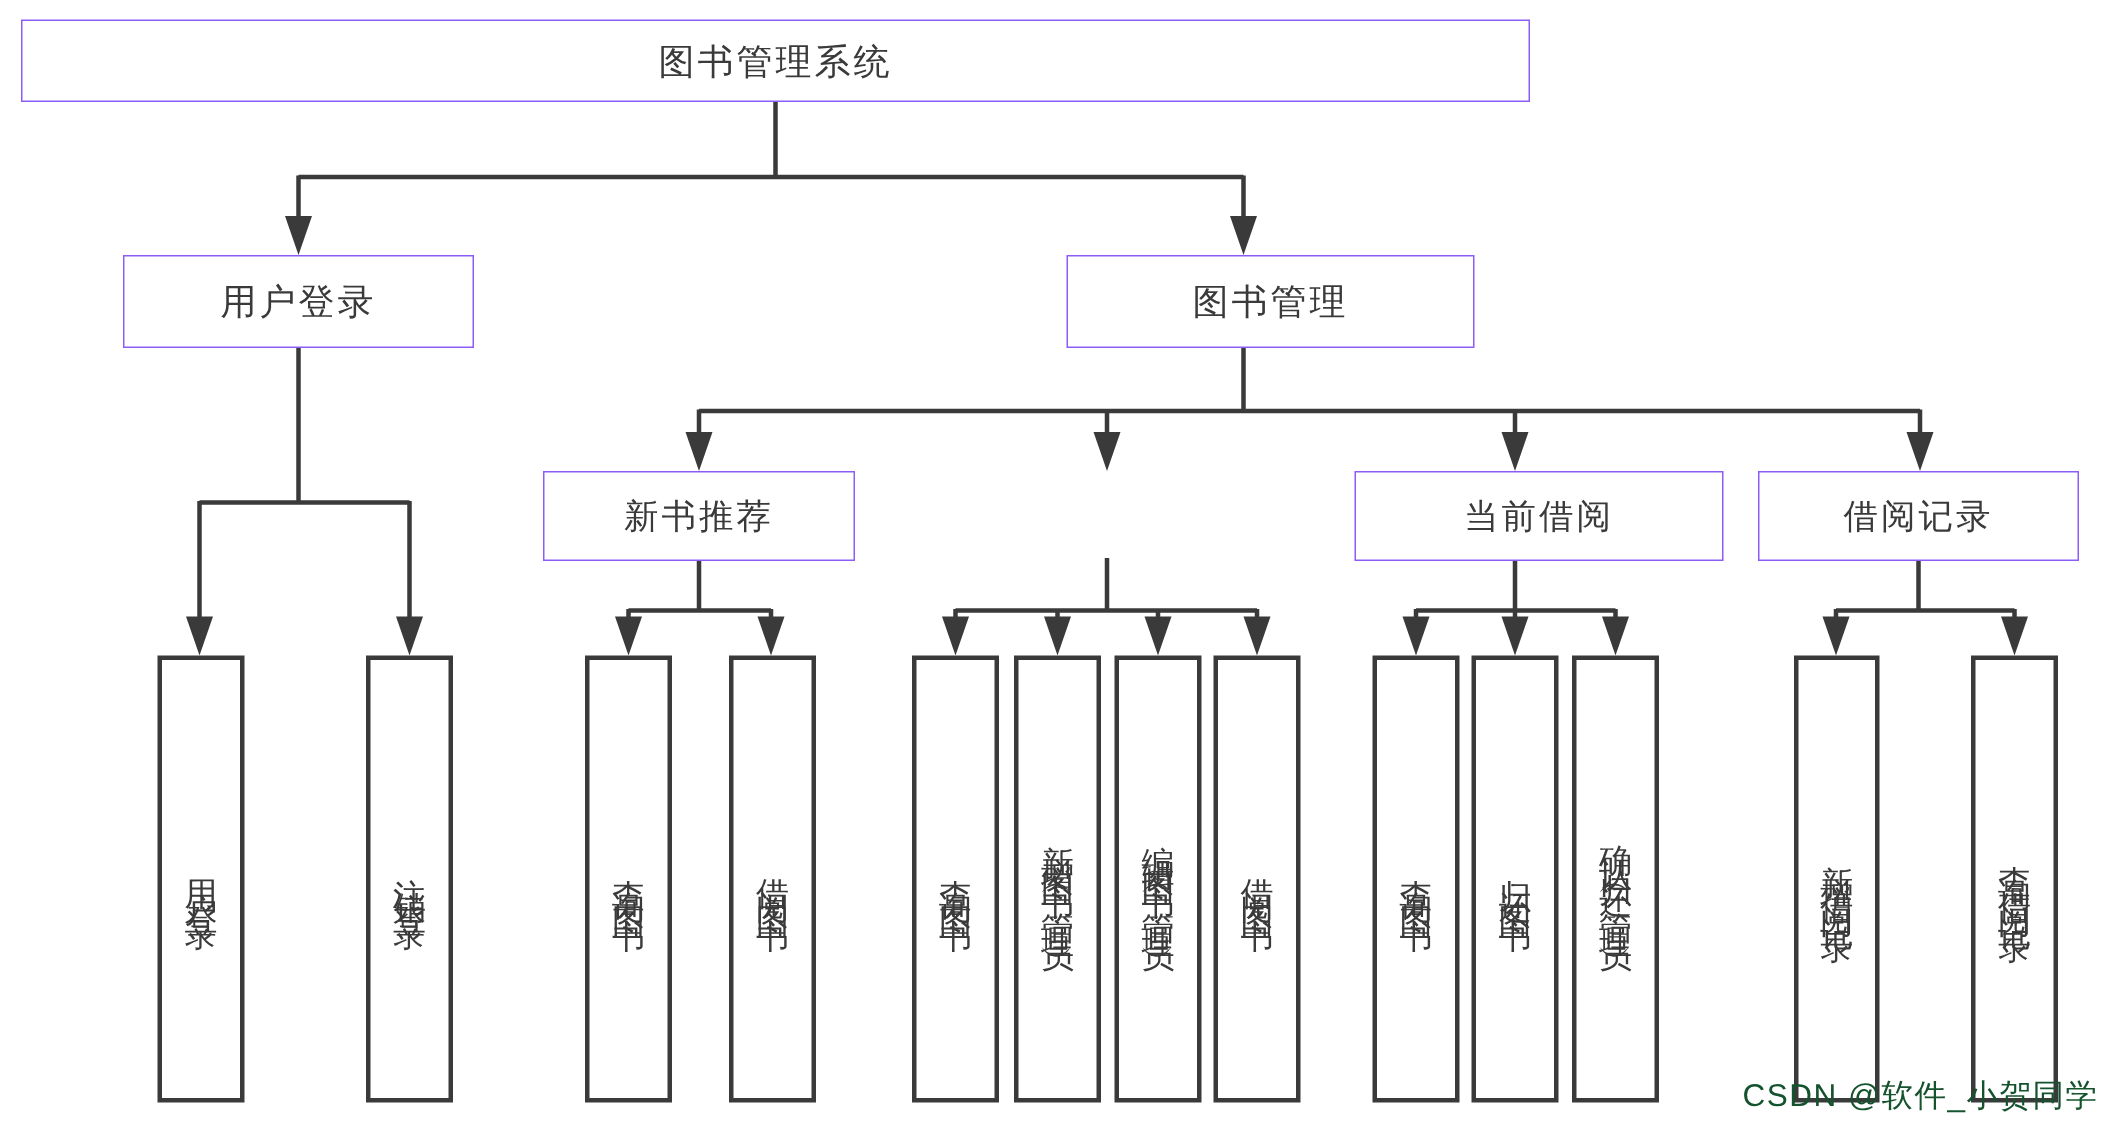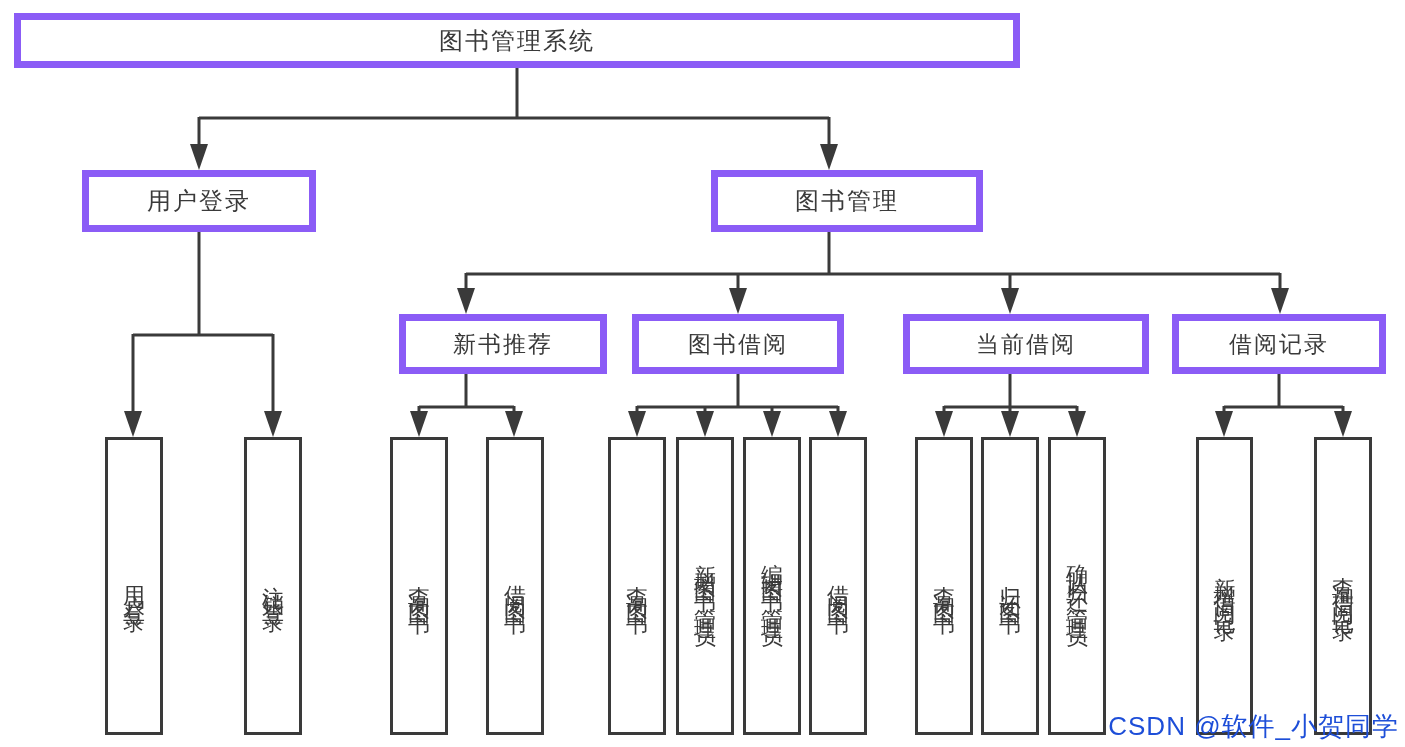--- a/index.html
+++ b/index.html
@@ -14,21 +14,21 @@
   }
   #connectors {
     position: absolute;
     left: 0; top: 0;
     width: 1405px; height: 747px;
     pointer-events: none;
   }
   .node {
     position: absolute;
     box-sizing: border-box;
-    border: 7px solid #8b5cf6;
+    border: 1px solid #8b5cf6;
     background: #ffffff;
     display: flex;
     align-items: center;
     justify-content: center;
     text-align: center;
   }
   .lvl-root  { font-size: 24px; letter-spacing: 2px; }
   .lvl-2     { font-size: 24px; letter-spacing: 2px; }
   .lvl-3     { font-size: 23px; letter-spacing: 2px; }
   .leaf {
@@ -45,22 +45,22 @@
     text-orientation: mixed;
     font-size: 22px;
     letter-spacing: 9px;
     line-height: 1;
     white-space: nowrap;
   }
   #watermark {
     position: absolute;
     right: 6px;
     bottom: 3px;
-    font-size: 26px;
-    color: #1d4ed8;
+    font-size: 21px;
+    color: #14532d;
     letter-spacing: 1px;
     z-index: 5;
     white-space: nowrap;
   }
 </style>
 </head>
 <body>
 
 <div id="canvas">
 
@@ -105,22 +105,21 @@
       <polygon points="1224,437 1215,411 1233,411"></polygon>
       <polygon points="1343,437 1334,411 1352,411"></polygon>
     </g>
   </svg>
 
   <div class="node lvl-root" style="left:14px; top:13px; width:1006px; height:55px;">图书管理系统</div>
 
   <div class="node lvl-2" style="left:82px; top:170px; width:234px; height:62px;">用户登录</div>
   <div class="node lvl-2" style="left:711px; top:170px; width:272px; height:62px;">图书管理</div>
 
-  <div class="node lvl-3" style="left:362px; top:314px; width:208px; height:60px;margin-left:37px;">新书推荐</div>
-  <div class="node lvl-3" style="left:632px; top:314px; width:212px; height:60px;">图书借阅</div>
+  <div class="node lvl-3" style="left:362px; top:314px; width:208px; height:60px;">新书推荐</div>
   <div class="node lvl-3" style="left:903px; top:314px; width:246px; height:60px;">当前借阅</div>
   <div class="node lvl-3" style="left:1172px; top:314px; width:214px; height:60px;">借阅记录</div>
 
   <div class="leaf" style="left:105px; top:437px; width:58px; height:298px;">
     <span>用户登录</span>
   </div>
   <div class="leaf" style="left:244px; top:437px; width:58px; height:298px;">
     <span>注销登录</span>
   </div>
 

